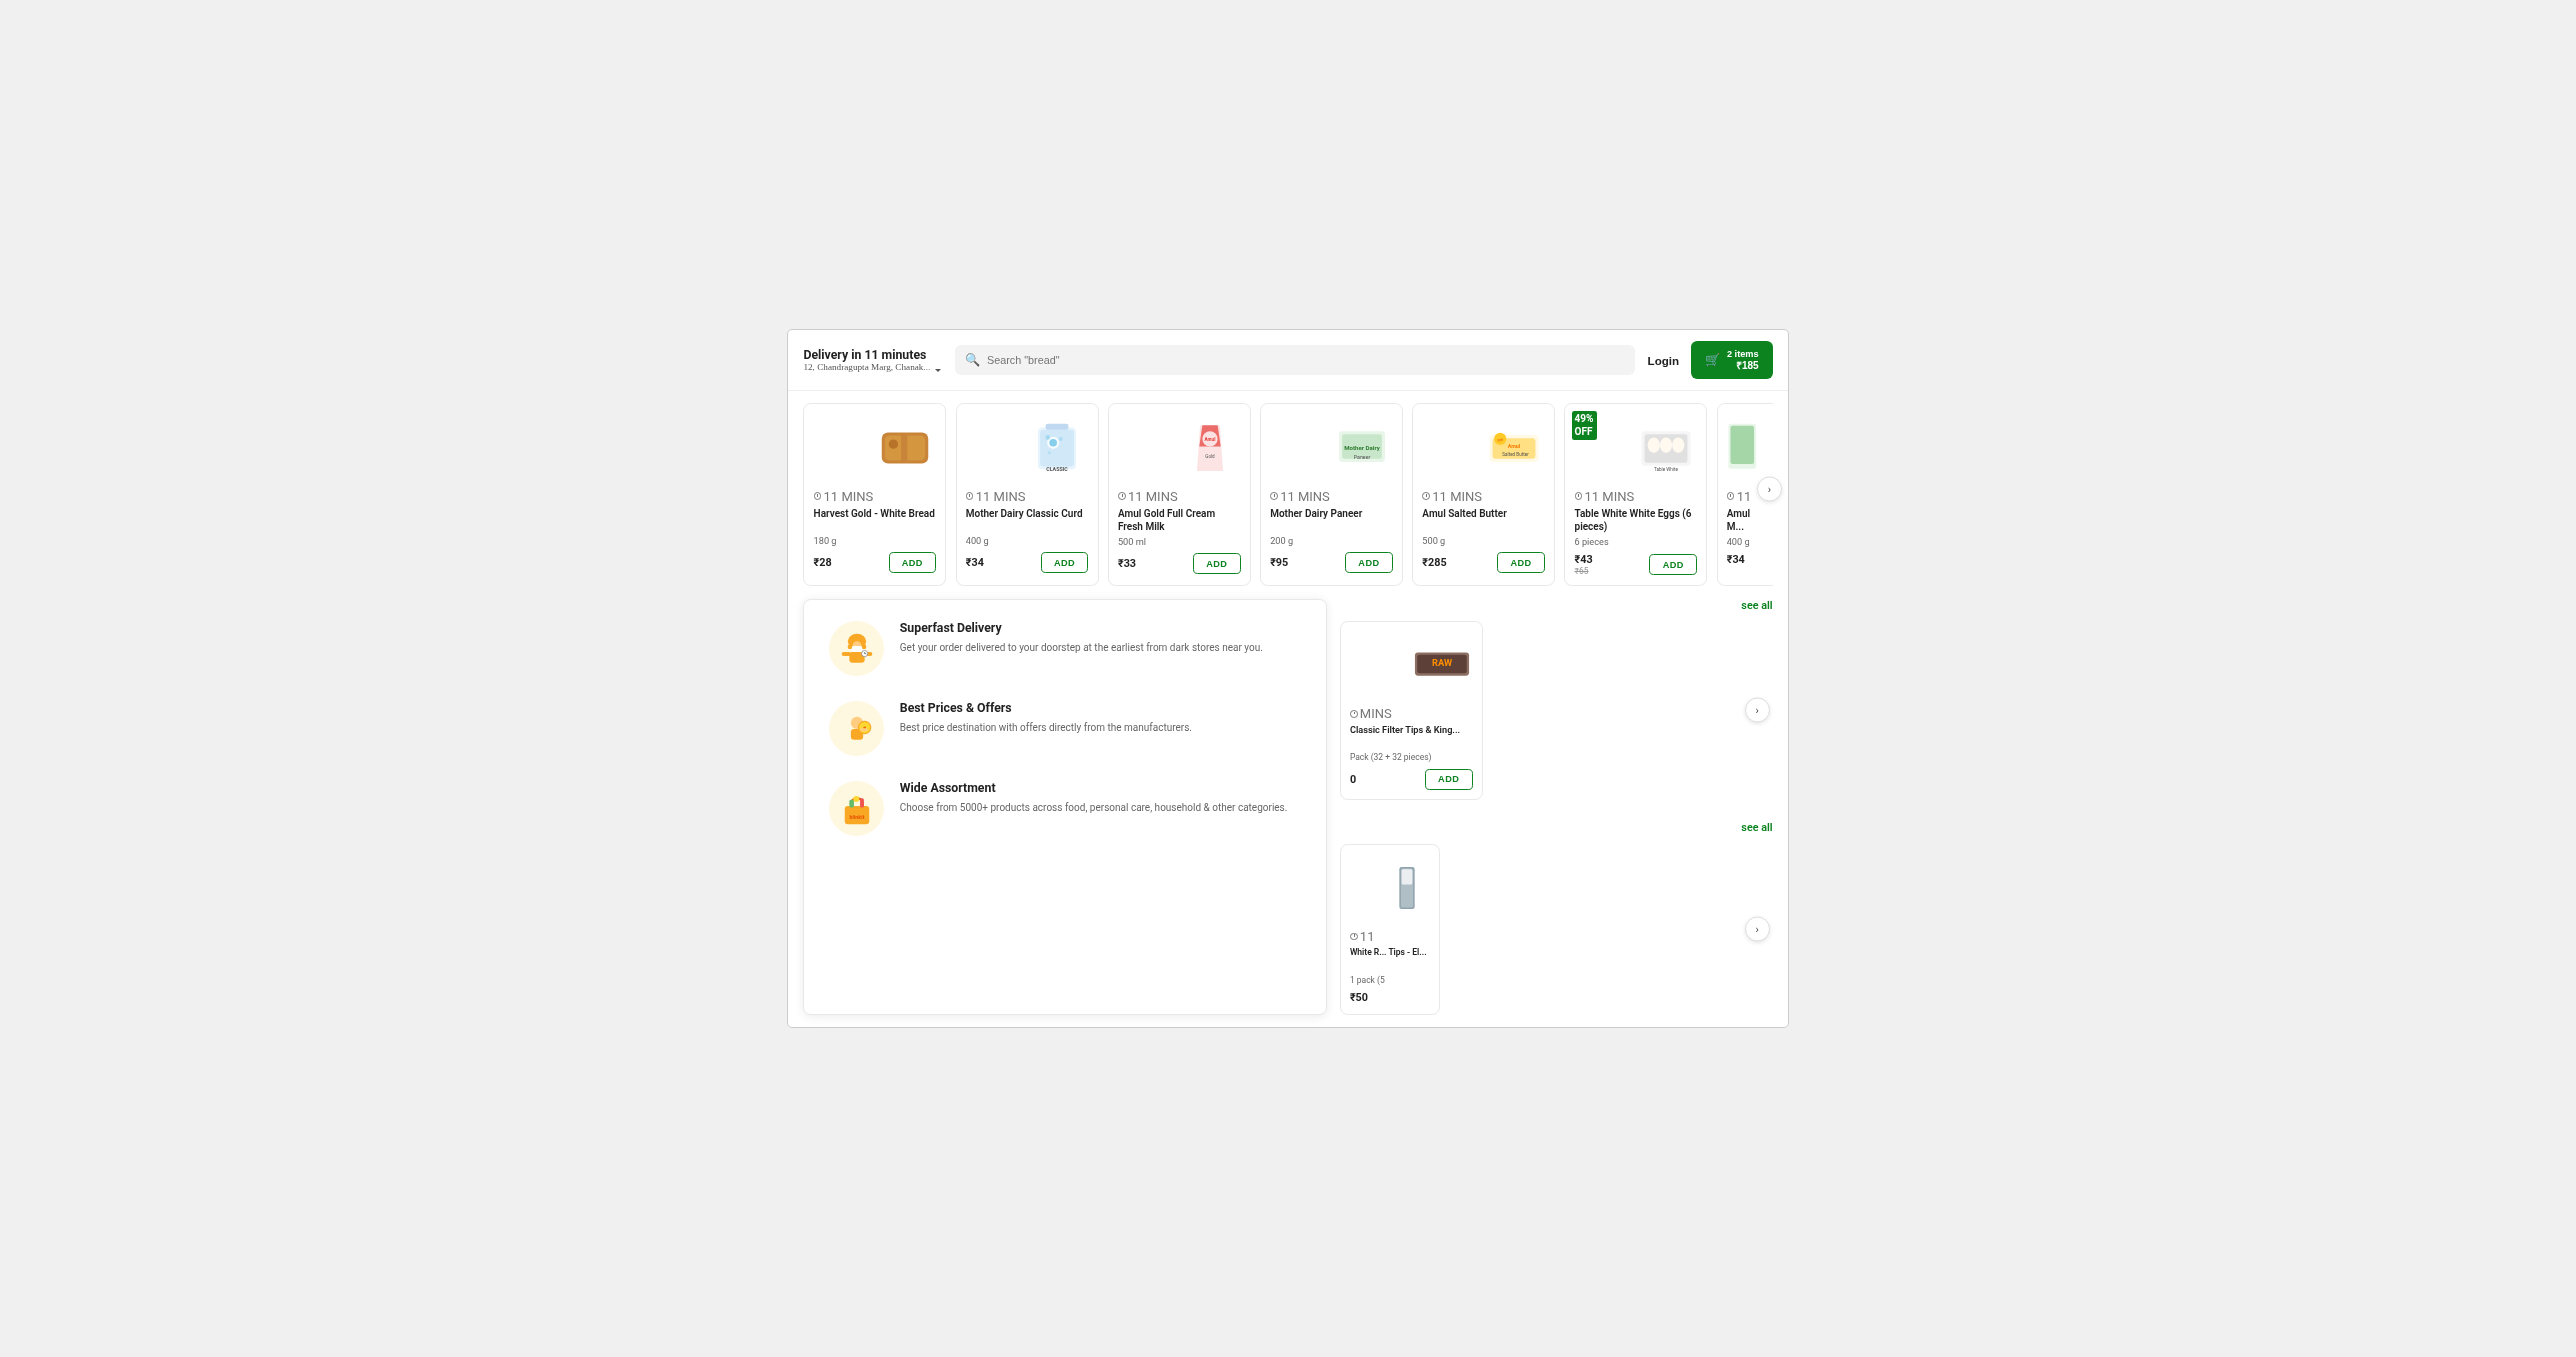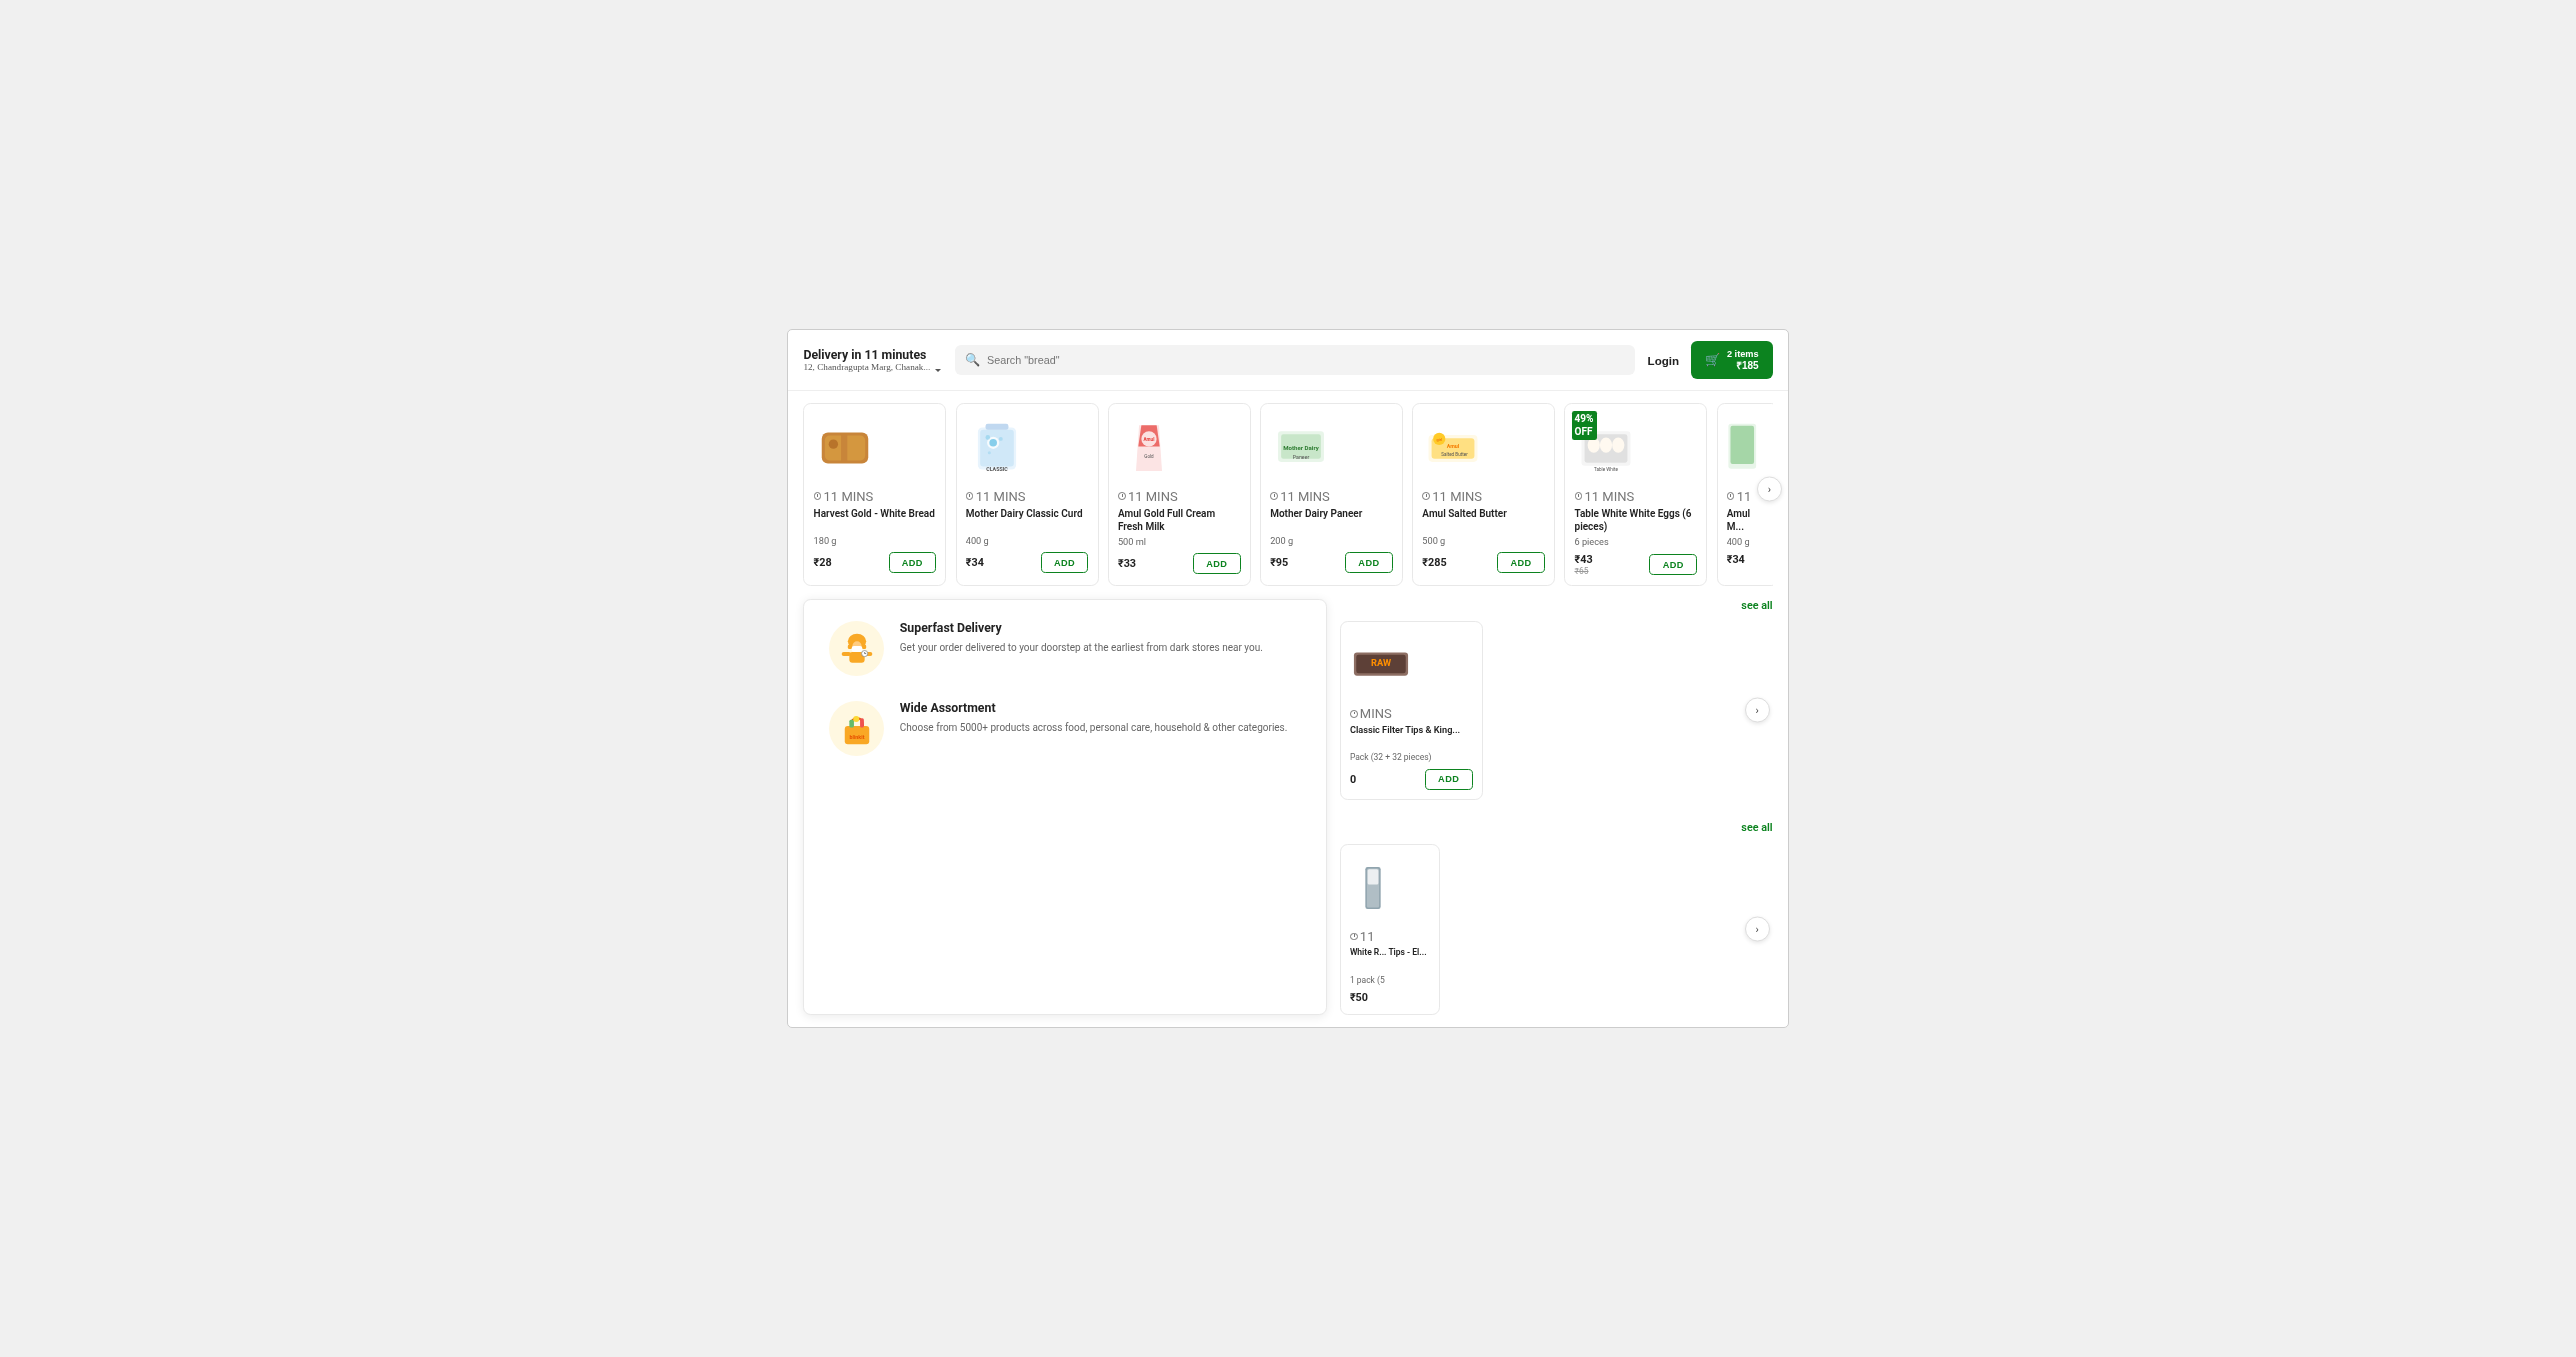--- a/index.html
+++ b/index.html
@@ -149,21 +149,21 @@
       font-weight: 700;
       padding: 1.5px 3.1px;
       border-radius: 2.3px;
       line-height: 1.3;
       text-align: left;
     }
     .product-img-wrap {
       height: 69px;
       display: flex;
       align-items: center;
-      justify-content: flex-start;
+      justify-content: flex-end;
       margin-bottom: 6.2px;
     }
     .delivery-time {
       display: flex;
       align-items: center;
       gap: 2.3px;
       font-size: 13px;
       color: #777;
       margin-bottom: 3.1px;
     }
@@ -574,20 +574,40 @@
             <line x1="44" y1="38" x2="44" y2="40" stroke="#555" stroke-width="1"></line>
             <line x1="44" y1="40" x2="46" y2="40" stroke="#555" stroke-width="1"></line>
           </svg>
         </div>
         <div class="info-text">
           <h3>Superfast Delivery</h3>
           <p>Get your order delivered to your doorstep at the earliest from dark stores near you.</p>
         </div>
       </div>
 
+      <div class="info-item">
+        <div class="info-icon-wrap info-icon-prices">
+          <svg width="52" height="52" viewBox="0 0 68 68">
+            <circle cx="34" cy="34" r="34" fill="#fff8e1"></circle>
+
+            <circle cx="34" cy="26" r="8" fill="#ffcc80"></circle>
+
+            <rect x="26" y="34" width="16" height="14" rx="4" fill="#f9a825"></rect>
+
+            <circle cx="44" cy="32" r="8" fill="#fdd835" stroke="#f9a825" stroke-width="1.5"></circle>
+            <text x="44" y="36" text-anchor="middle" font-size="8" fill="#e65100" font-weight="bold">₹</text>
+
+            <rect x="38" y="33" width="10" height="4" rx="2" fill="#ffcc80"></rect>
+          </svg>
+        </div>
+        <div class="info-text">
+          <h3>Best Prices &amp; Offers</h3>
+          <p>Best price destination with offers directly from the manufacturers.</p>
+        </div>
+      </div>
 
       <div class="info-item">
         <div class="info-icon-wrap info-icon-assortment">
           <svg width="52" height="52" viewBox="0 0 68 68">
             <circle cx="34" cy="34" r="34" fill="#fff8e1"></circle>
 
             <rect x="18" y="30" width="32" height="24" rx="4" fill="#f9a825"></rect>
 
             <text x="34" y="47" text-anchor="middle" font-size="7" fill="#e65100" font-weight="bold">blinkit</text>
 

